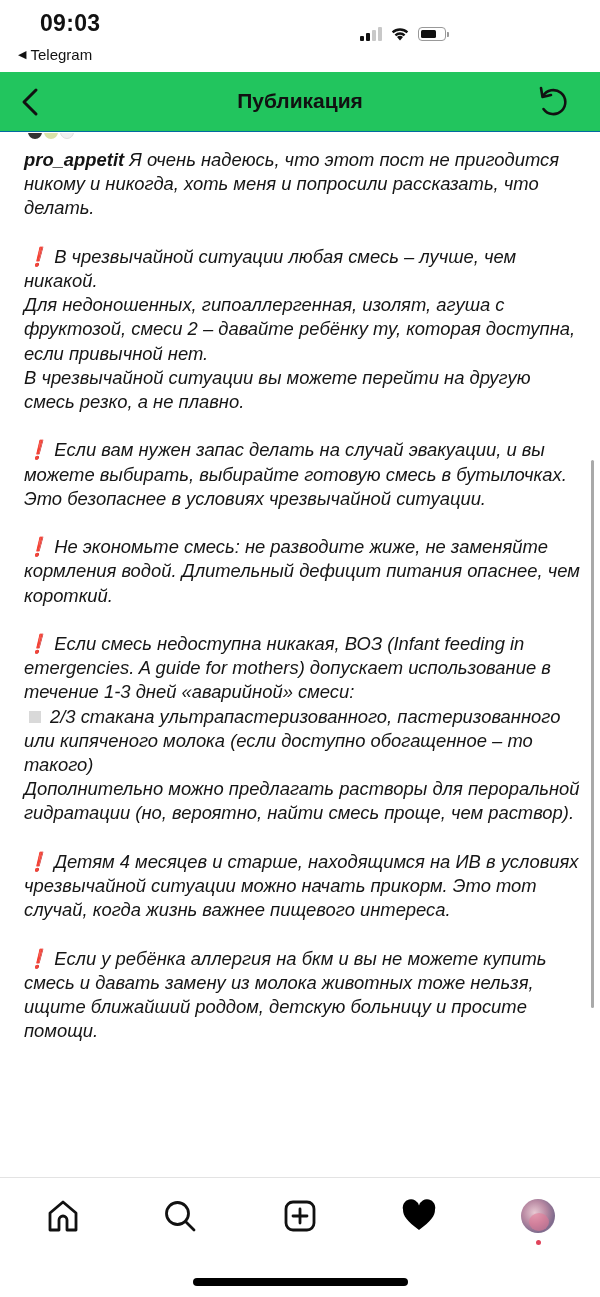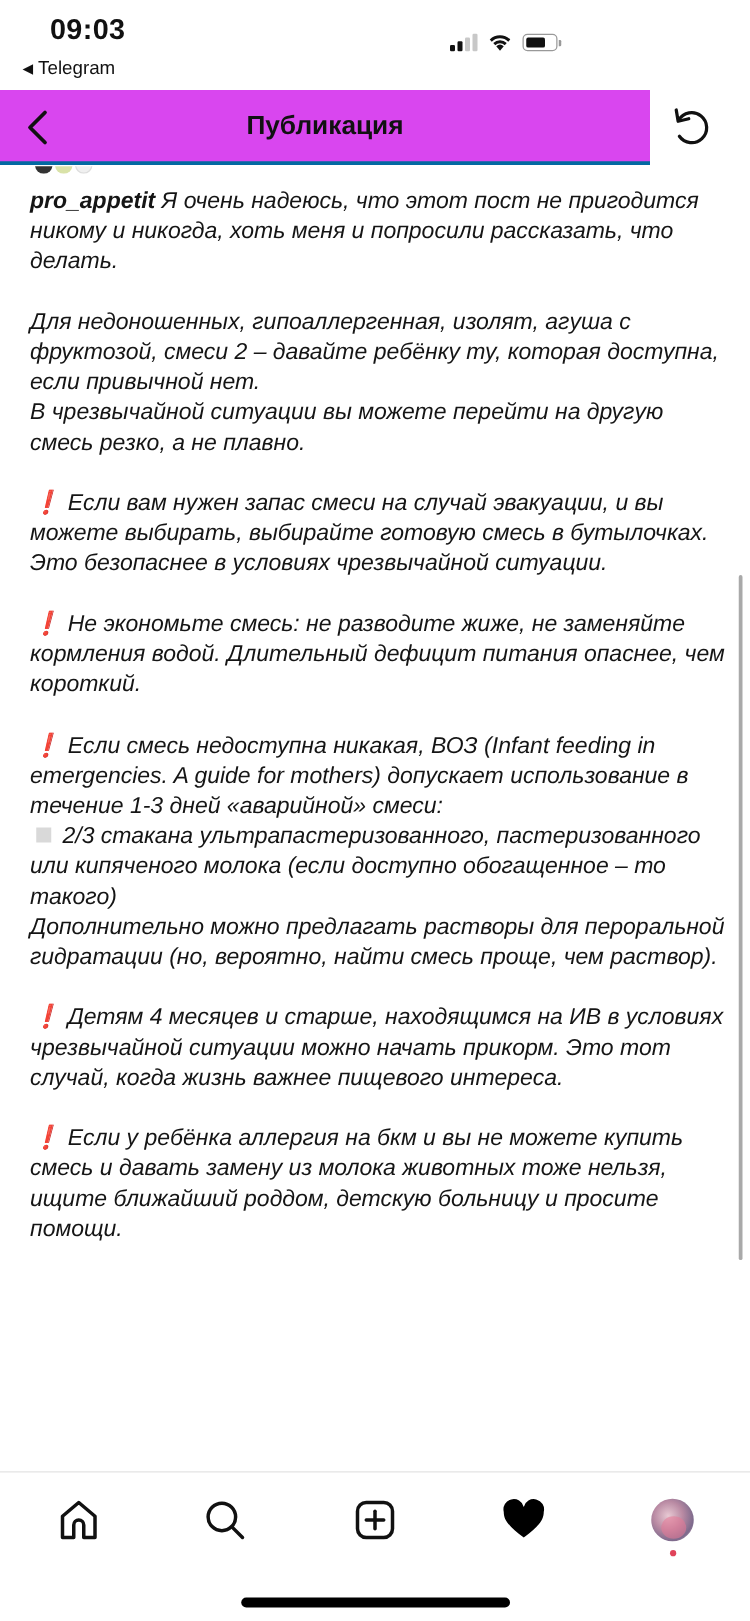--- a/index.html
+++ b/index.html
@@ -11,21 +11,21 @@
   .status-back { position: absolute; left: 18px; top: 46px; font-size: 15px; color: #111; display: flex; align-items: center; gap: 4px; }
   .status-back .tri { font-size: 11px; }
   .status-icons { position: absolute; right: 38px; top: 26px; display: flex; align-items: center; gap: 8px; }
   .signal { display: flex; align-items: flex-end; gap: 2px; height: 14px; }
   .signal span { width: 4px; background: #111; border-radius: 1px; }
   .signal span.off { background: #c8c8c8; }
   .battery { width: 28px; height: 14px; border: 1.5px solid #999; border-radius: 4px; position: relative; padding: 2px; }
   .battery .lvl { width: 15px; height: 100%; background: #111; border-radius: 1.5px; }
   .battery::after { content: ""; position: absolute; right: -4px; top: 4px; width: 2px; height: 5px; background: #999; border-radius: 0 1px 1px 0; }
 
-  .header { position: absolute; left: 0; top: 72px; width: 520px; height: 60px; border-bottom: 3px solid #0369a1; background: #d946ef; z-index: 2; }
+  .header { position: absolute; left: 0; top: 72px; width: 600px; height: 60px; border-bottom: 1px solid #0369a1; background: #22c55e; z-index: 2; }
   .header-title { position: absolute; left: 0; right: 0; top: 17px; text-align: center; font-size: 21px; font-weight: bold; }
   .back-btn { position: absolute; left: 16px; top: 12px; width: 30px; height: 36px; }
   .refresh-btn { position: absolute; left: 534px; top: 12px; width: 38px; height: 36px; }
 
   .peek { position: absolute; left: 0; top: 133px; width: 600px; height: 6px; overflow: hidden; }
   .peek .dot { position: absolute; top: -8px; width: 14px; height: 14px; border-radius: 50%; }
 
   .content { position: absolute; left: 24px; top: 148px; width: 560px; font-size: 18.4px; line-height: 24.2px; color: #151515; }
   .content p { margin: 0; font-style: italic; }
   .content .gap { height: 24.2px; }
@@ -87,25 +87,26 @@
 <div class="peek">
   <div class="dot" style="left:28px;background:#333;"></div>
   <div class="dot" style="left:44px;background:#d9e2a8;"></div>
   <div class="dot" style="left:60px;background:#f0f0f0;border:1px solid #ddd;"></div>
 </div>
 
 <div class="content">
   <p><span class="username">pro_appetit</span> <span>Я очень надеюсь, что этот пост не пригодится никому и никогда, хоть меня и попросили рассказать, что делать.</span></p>
 
   <div class="gap"></div>
+  <p><span class="excl">❗</span> <span>В чрезвычайной ситуации любая смесь – лучше, чем никакой.</span></p>
   <p>Для недоношенных, гипоаллергенная, изолят, агуша с фруктозой, смеси 2 – давайте ребёнку ту, которая доступна, если привычной нет.</p>
   <p>В чрезвычайной ситуации вы можете перейти на другую смесь резко, а не плавно.</p>
 
   <div class="gap"></div>
-  <p><span class="excl">❗</span> <span>Если вам нужен запас смеси на случай эвакуации, и вы можете выбирать, выбирайте готовую смесь в бутылочках. Это безопаснее в условиях чрезвычайной ситуации.</span></p>
+  <p><span class="excl">❗</span> <span>Если вам нужен запас делать на случай эвакуации, и вы можете выбирать, выбирайте готовую смесь в бутылочках. Это безопаснее в условиях чрезвычайной ситуации.</span></p>
 
   <div class="gap"></div>
   <p><span class="excl">❗</span> <span>Не экономьте смесь: не разводите жиже, не заменяйте кормления водой. Длительный дефицит питания опаснее, чем короткий.</span></p>
 
   <div class="gap"></div>
   <p><span class="excl">❗</span> <span>Если смесь недоступна никакая, ВОЗ (Infant feeding in emergencies. A guide for mothers) допускает использование в течение 1-3 дней «аварийной» смеси:</span></p>
   <p><span class="bullet"></span><span>2/3 стакана ультрапастеризованного, пастеризованного или кипяченого молока (если доступно обогащенное – то такого)</span></p>
   <p>Дополнительно можно предлагать растворы для пероральной гидратации (но, вероятно, найти смесь проще, чем раствор).</p>
 
   <div class="gap"></div>

